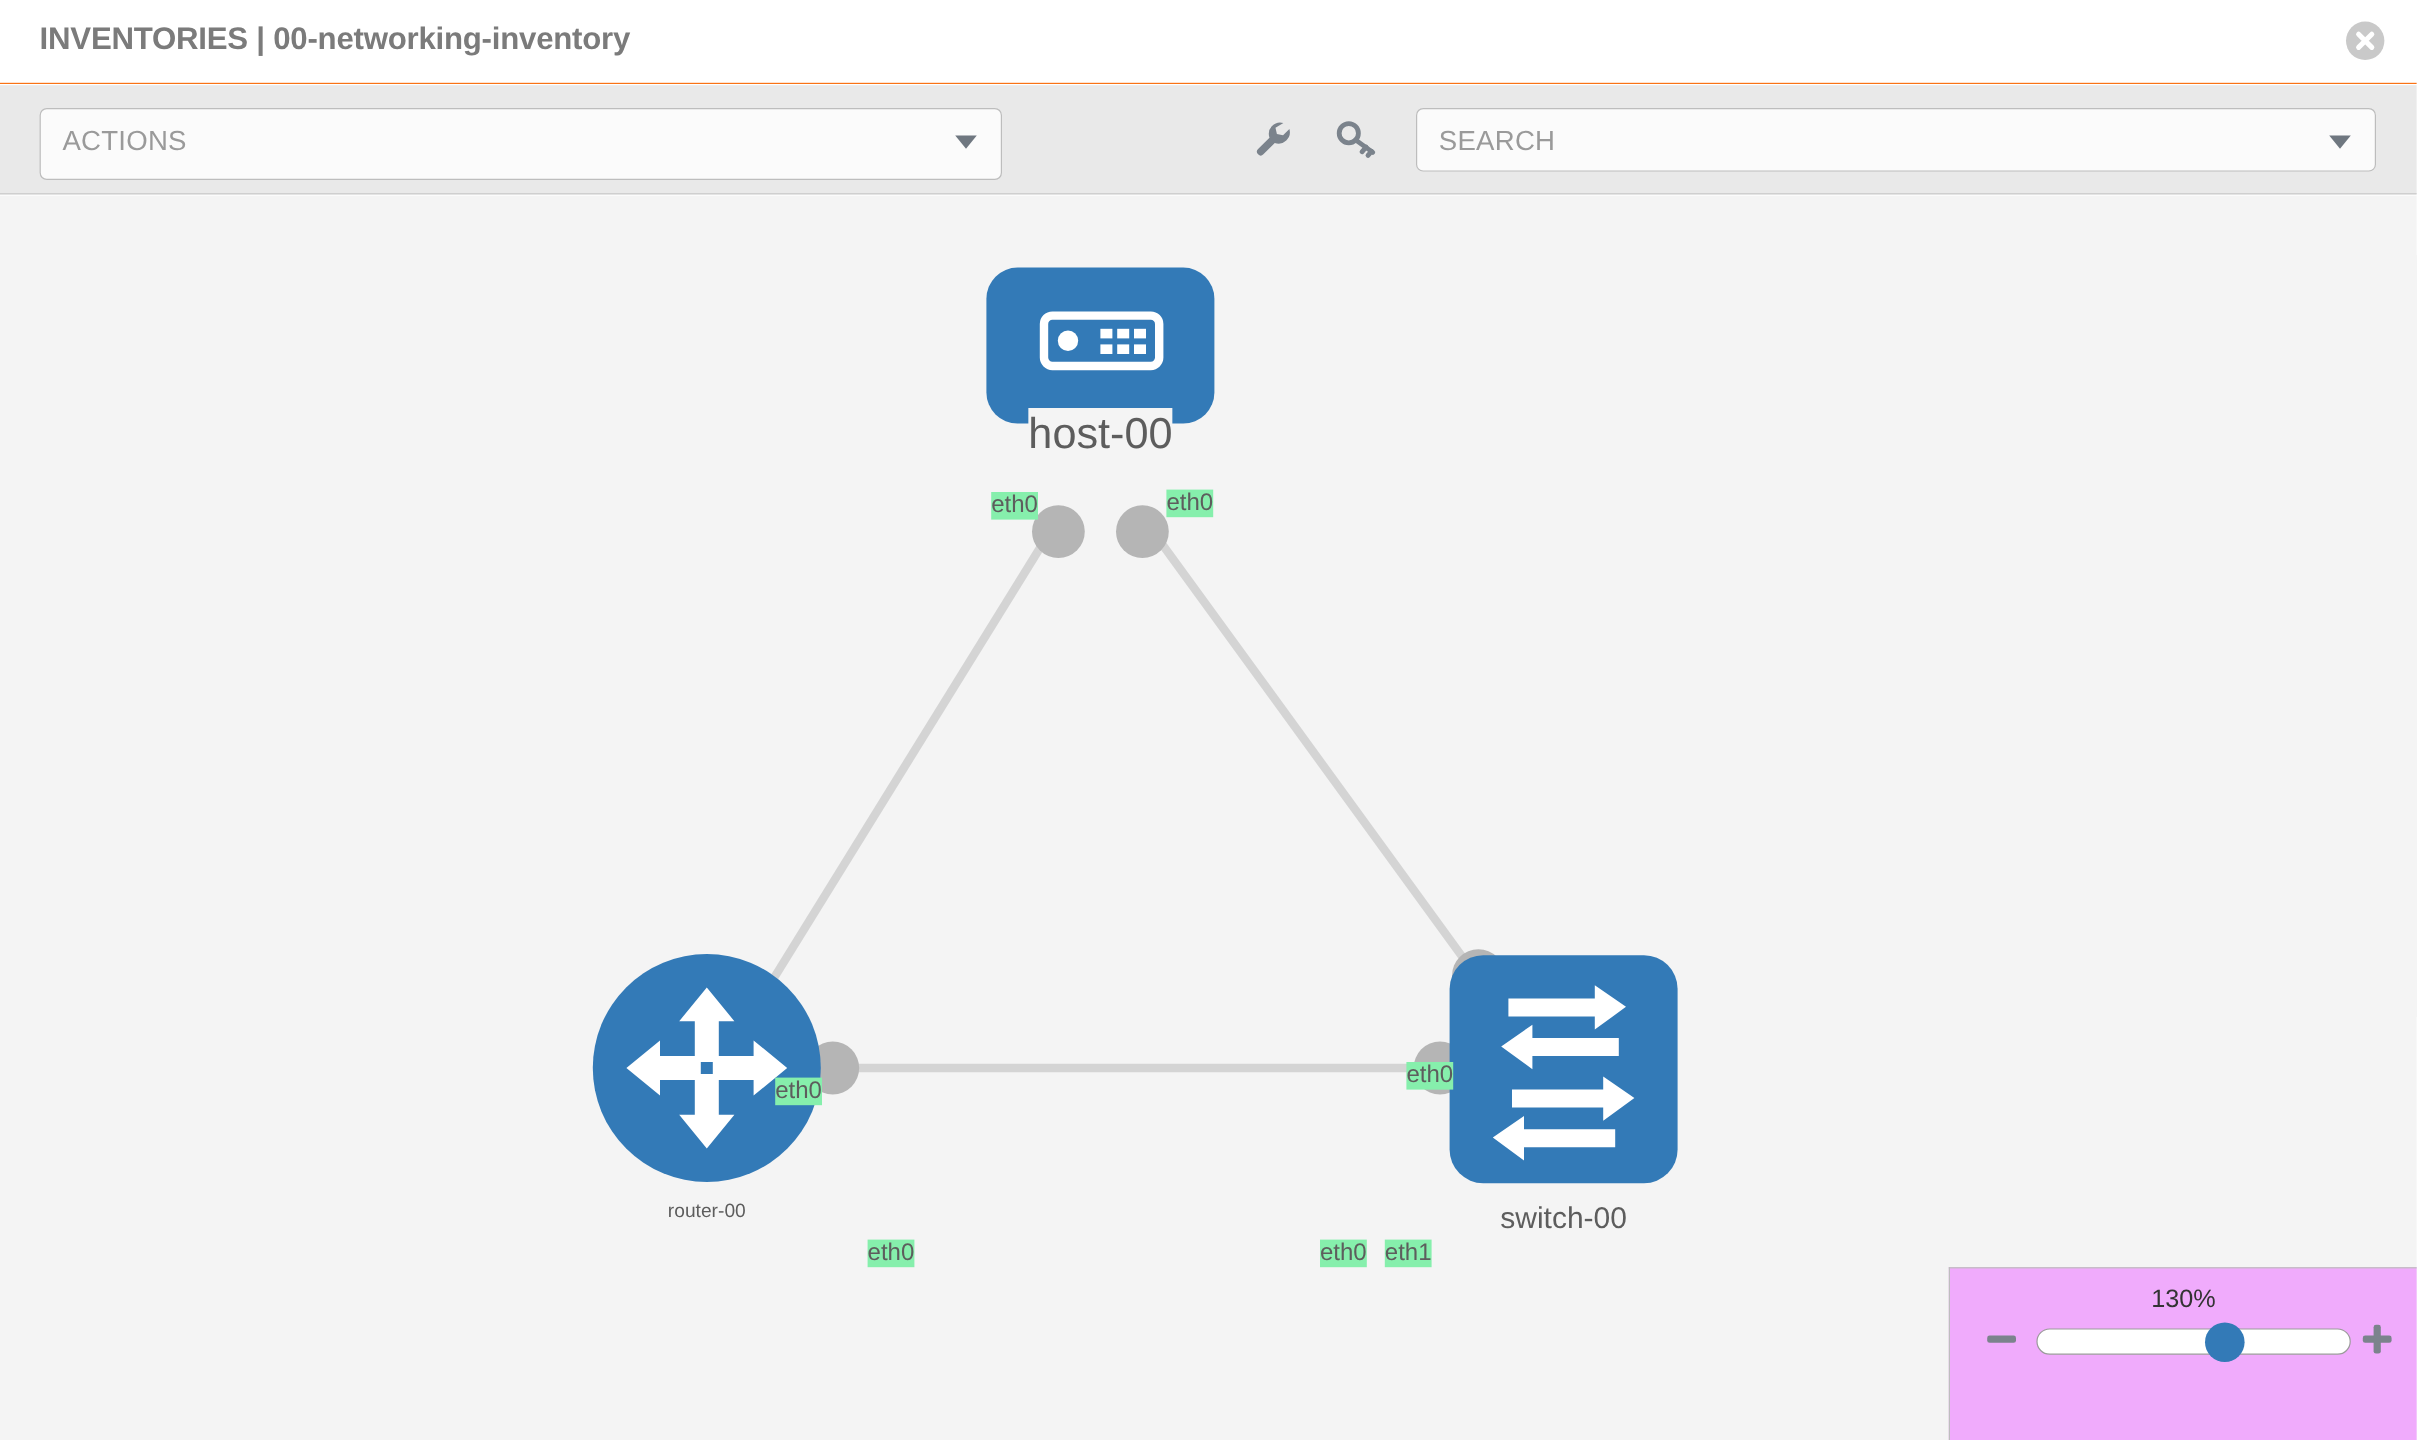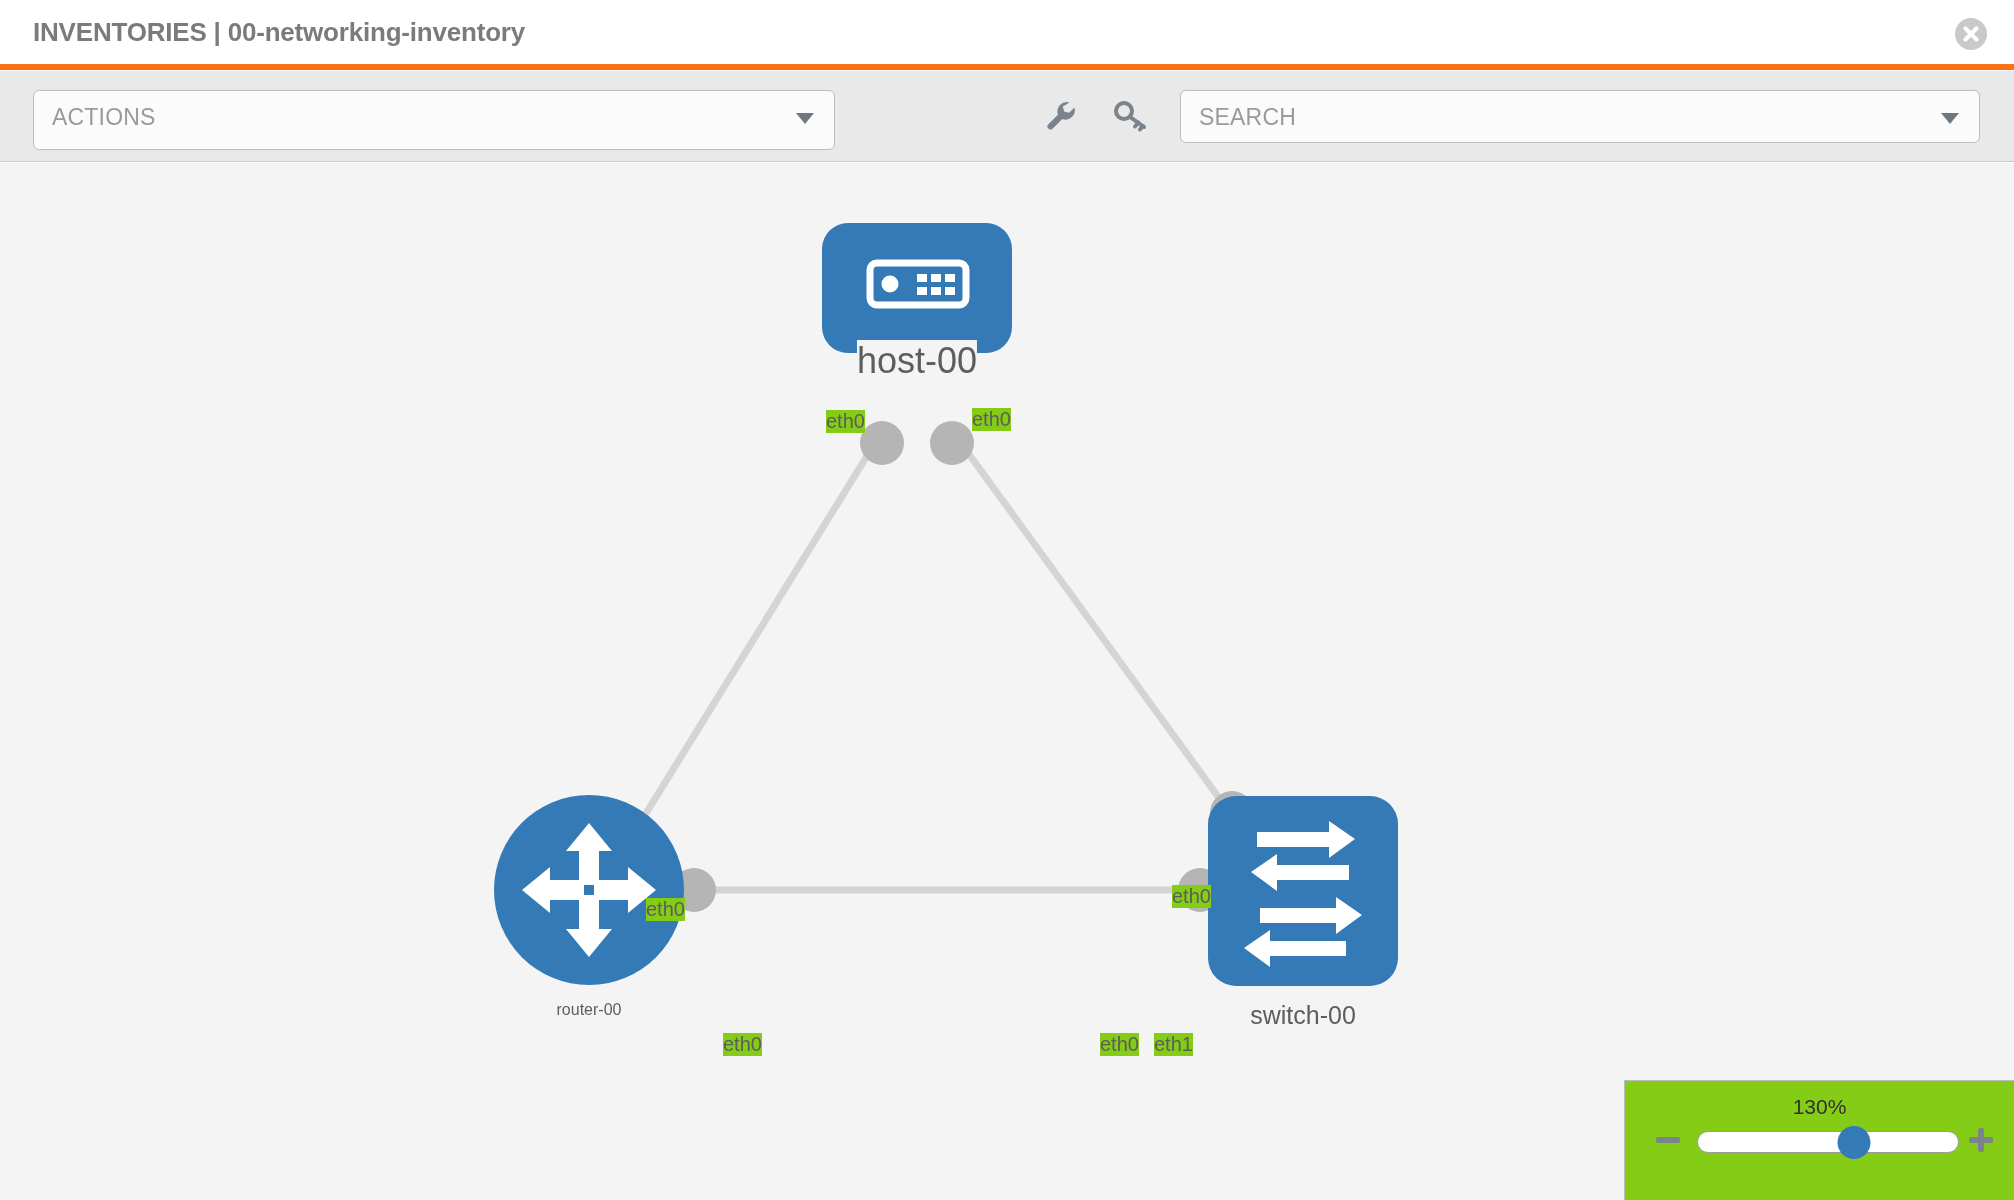--- a/index.html
+++ b/index.html
@@ -8,21 +8,21 @@
     font-family: "Liberation Sans", sans-serif;
     background: #ffffff;
     overflow: hidden;
   }
   #app { position: relative; width: 2014px; height: 1200px; }
 
   
   .header {
     position: absolute; left: 0; top: 0; width: 2014px; height: 70px;
     background: #ffffff;
-    border-bottom: 6px solid #f97316;
+    border-bottom: 1px solid #f97316;
   }
   .header-title {
     position: absolute; left: 33px; top: 17px;
     font-size: 26px; font-weight: bold; color: #7b7b7b;
     letter-spacing: -0.2px; white-space: nowrap;
   }
   .close-btn {
     position: absolute; right: 26px; top: 17px;
     width: 34px; height: 34px; cursor: pointer;
   }
@@ -85,29 +85,29 @@
     white-space: nowrap;
     transform: translate(-50%, 0);
   }
   .label-host   { font-size: 36px; }
   .label-router { font-size: 16px; }
   .label-switch { font-size: 25px; text-align: right; }
 
   .edge-label {
     position: absolute;
     font-size: 20px; color: #5d5d5d;
-    background: #84cc16;
+    background: #86efac;
     white-space: nowrap;
   }
 
   
   .zoom-panel {
     position: absolute; right: 0; bottom: 0;
-    width: 390px; height: 120px;
-    background: #84cc16;
+    width: 390px; height: 144px;
+    background: #f0abfc;
     border-top: 1px solid #bdbdbd;
     border-left: 1px solid #bdbdbd;
   }
   .zoom-percent {
     position: absolute; left: 0; right: 0; top: 14px;
     text-align: center; font-size: 21px; color: #333333;
   }
   .zoom-minus, .zoom-plus {
     position: absolute; top: 44px;
     width: 30px; height: 30px; cursor: pointer;

